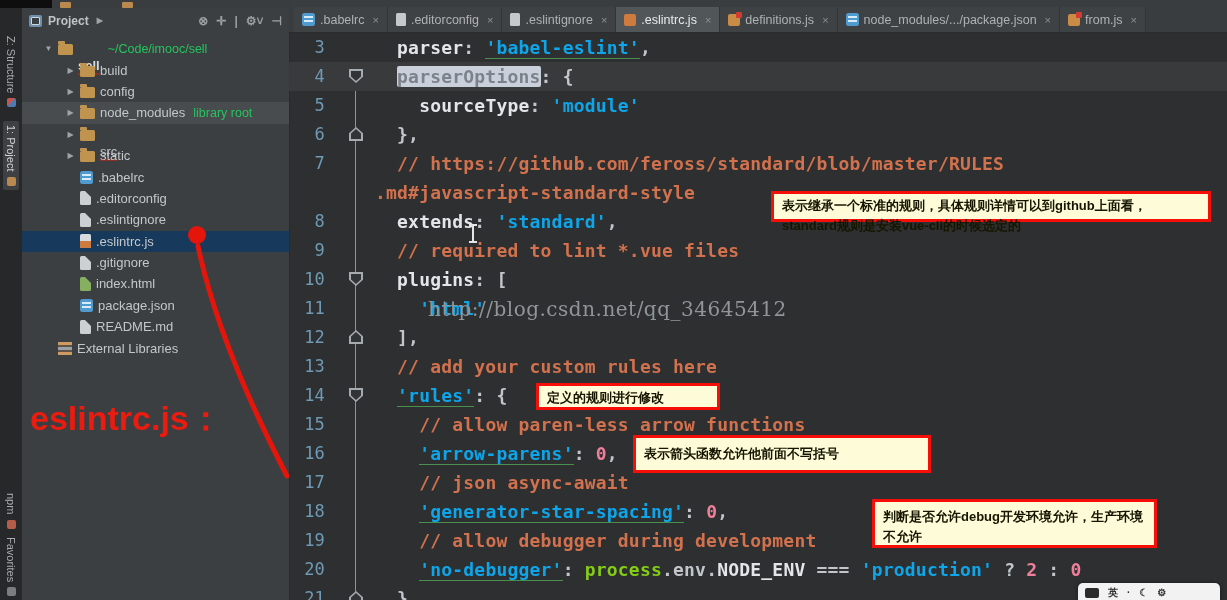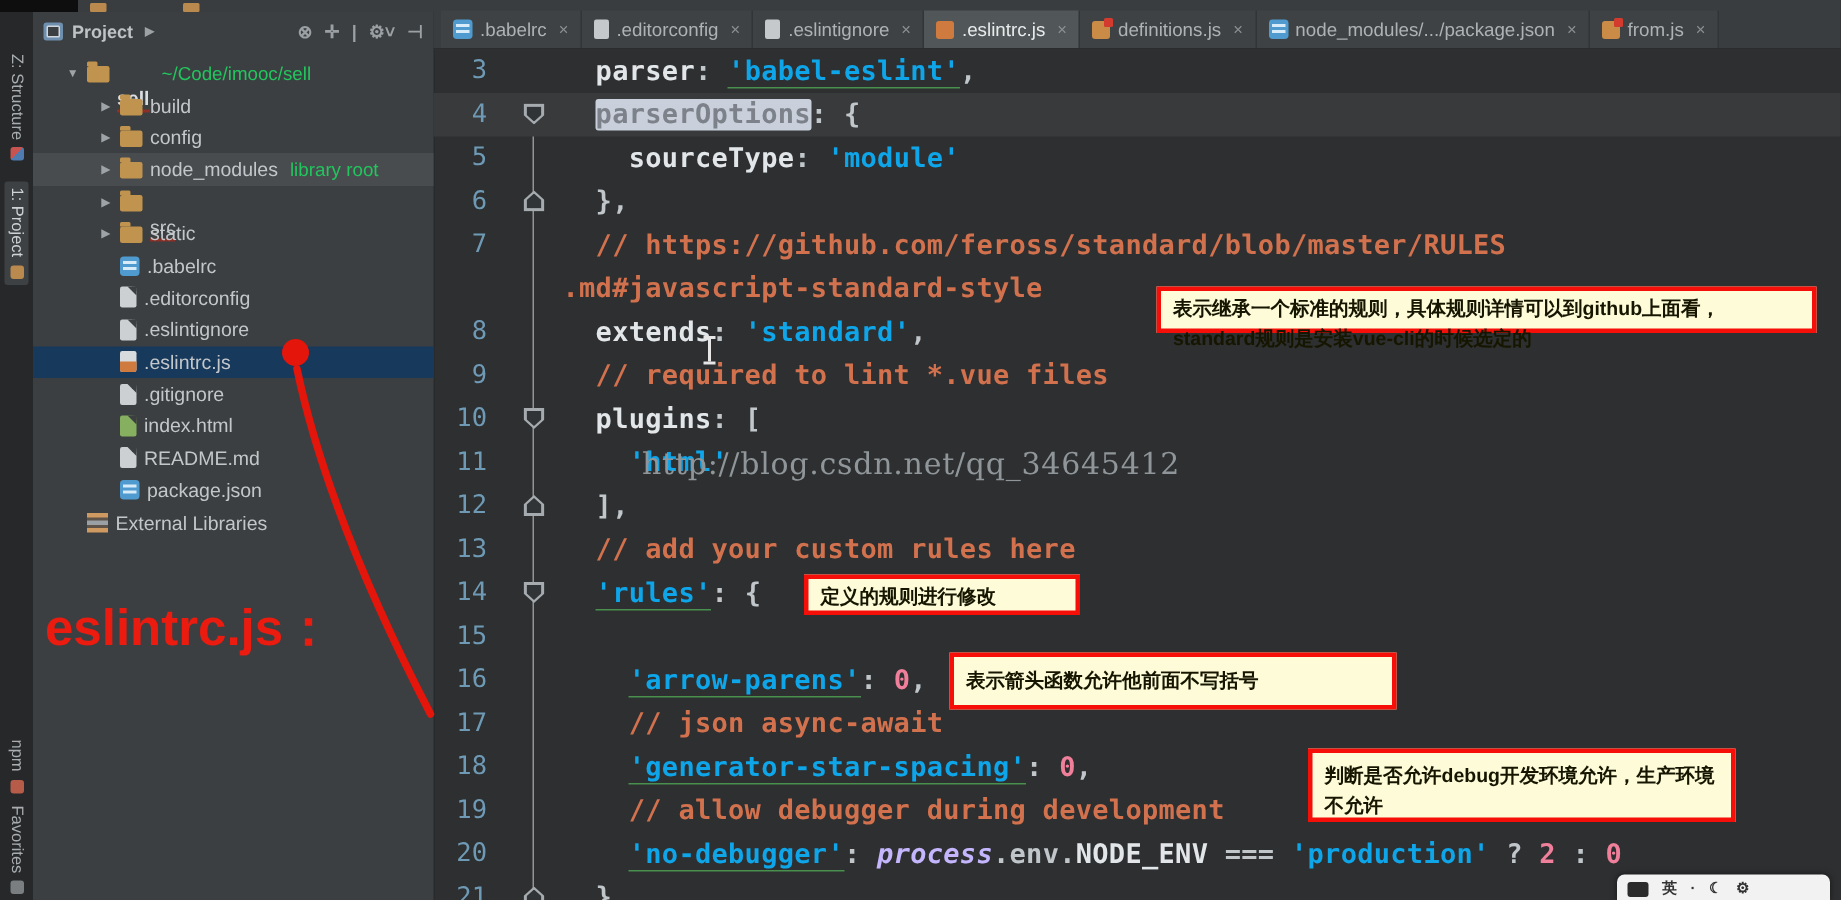--- a/index.html
+++ b/index.html
@@ -74,21 +74,21 @@
   .code-area{position:absolute;left:289px;top:33px;right:0;bottom:0;font-family:"DejaVu Sans Mono","Liberation Mono",monospace;font-size:18px;font-weight:bold;letter-spacing:0.2px;color:#c0c6ca;cursor:text;}
   .code-row{position:absolute;left:0;right:0;height:29px;line-height:29px;white-space:pre;}
   .code-row.caret{background:#383a3c;}
   .ln{position:absolute;left:0;width:36px;padding-right:12px;text-align:right;color:#6f9ab5;font-weight:normal;font-size:17px;}
   .code-text{position:absolute;left:86px;}
   .seg.prop{color:#e2e6e9;}
   .seg.str{color:#0ea5e9;}
   .seg.u{border-bottom:1.5px solid #49904f;}
   .seg.com{color:#d2714d;}
   .seg.num{color:#ef7f9a;}
-  .seg.kw{color:#c4b5fd;font-style:italic;}
+  .seg.kw{color:#84cc16;}
   .seg.sel{background:#c9d0dc;color:#7d828a;border-radius:2px;}
   .fold-line{position:absolute;left:66px;top:43px;width:1px;height:523px;background:#90959a;}
   .fold-marker{position:absolute;left:60px;top:7px;width:14px;height:14px;}
   .fold-marker i{position:absolute;inset:0;background:#a6abaf;}
   .fold-marker b{position:absolute;inset:2px;background:#313436;}
   .fold-marker.open i,.fold-marker.open b{clip-path:polygon(0 0,100% 0,100% 55%,50% 100%,0 55%);}
   .fold-marker.close i,.fold-marker.close b{clip-path:polygon(50% 0,100% 45%,100% 100%,0 100%,0 45%);}
 
   .watermark{position:absolute;left:139px;top:264px;font-family:"DejaVu Serif",serif;font-size:20px;font-weight:normal;letter-spacing:0.5px;color:#8f9598;}
   .ibeam{position:absolute;left:183px;top:193px;width:2px;height:15px;background:#e6e6e6;}
@@ -213,27 +213,27 @@
           <span class="ic ic-file"></span>
           <span class="tree-label">.gitignore</span>
         </div>
         <div class="tree-row" style="padding-left: 39px;">
           <span class="expander"></span>
           <span class="ic ic-html"></span>
           <span class="tree-label">index.html</span>
         </div>
         <div class="tree-row" style="padding-left: 39px;">
           <span class="expander"></span>
+          <span class="ic ic-json"></span>
+          <span class="tree-label">package.json</span>
+        </div>
+        <div class="tree-row" style="padding-left: 39px;">
+          <span class="expander"></span>
           <span class="ic ic-file"></span>
           <span class="tree-label">README.md</span>
-        </div>
-        <div class="tree-row" style="padding-left: 39px;">
-          <span class="expander"></span>
-          <span class="ic ic-json"></span>
-          <span class="tree-label">package.json</span>
         </div>
         <div class="tree-row" style="padding-left: 17px;">
           <span class="expander"></span>
           <span class="ic ic-lib"></span>
           <span class="tree-label">External Libraries</span>
         </div>
       </div>
   </div>
 
   <div class="tab-bar">
@@ -283,21 +283,21 @@
         <div class="code-row" style="top: 87px;"><span class="ln">6</span><span class="fold-marker close"><i></i><b></b></span><span class="code-text"><span class="seg plain">  },</span></span></div>
         <div class="code-row" style="top: 116px;"><span class="ln">7</span><span class="code-text"><span class="seg plain">  </span><span class="seg com">// https://github.com/feross/standard/blob/master/RULES</span></span></div>
         <div class="code-row" style="top: 145px;"><span class="ln"></span><span class="code-text"><span class="seg com">.md#javascript-standard-style</span></span></div>
         <div class="code-row" style="top: 174px;"><span class="ln">8</span><span class="code-text"><span class="seg plain">  </span><span class="seg prop">extends</span><span class="seg plain">: </span><span class="seg str">'standard'</span><span class="seg plain">,</span></span></div>
         <div class="code-row" style="top: 203px;"><span class="ln">9</span><span class="code-text"><span class="seg plain">  </span><span class="seg com">// required to lint *.vue files</span></span></div>
         <div class="code-row" style="top: 232px;"><span class="ln">10</span><span class="fold-marker open"><i></i><b></b></span><span class="code-text"><span class="seg plain">  </span><span class="seg prop">plugins</span><span class="seg plain">: [</span></span></div>
         <div class="code-row" style="top: 261px;"><span class="ln">11</span><span class="code-text"><span class="seg plain">    </span><span class="seg str">'html'</span></span></div>
         <div class="code-row" style="top: 290px;"><span class="ln">12</span><span class="fold-marker close"><i></i><b></b></span><span class="code-text"><span class="seg plain">  ],</span></span></div>
         <div class="code-row" style="top: 319px;"><span class="ln">13</span><span class="code-text"><span class="seg plain">  </span><span class="seg com">// add your custom rules here</span></span></div>
         <div class="code-row" style="top: 348px;"><span class="ln">14</span><span class="fold-marker open"><i></i><b></b></span><span class="code-text"><span class="seg plain">  </span><span class="seg str u">'rules'</span><span class="seg plain">: {</span></span></div>
-        <div class="code-row" style="top: 377px;"><span class="ln">15</span><span class="code-text"><span class="seg plain">    </span></span></div>
+        <div class="code-row" style="top: 377px;"><span class="ln">15</span><span class="code-text"><span class="seg plain">    </span><span class="seg com">// allow paren-less arrow functions</span></span></div>
         <div class="code-row" style="top: 406px;"><span class="ln">16</span><span class="code-text"><span class="seg plain">    </span><span class="seg str u">'arrow-parens'</span><span class="seg plain">: </span><span class="seg num">0</span><span class="seg plain">,</span></span></div>
         <div class="code-row" style="top: 435px;"><span class="ln">17</span><span class="code-text"><span class="seg plain">    </span><span class="seg com">// json async-await</span></span></div>
         <div class="code-row" style="top: 464px;"><span class="ln">18</span><span class="code-text"><span class="seg plain">    </span><span class="seg str u">'generator-star-spacing'</span><span class="seg plain">: </span><span class="seg num">0</span><span class="seg plain">,</span></span></div>
         <div class="code-row" style="top: 493px;"><span class="ln">19</span><span class="code-text"><span class="seg plain">    </span><span class="seg com">// allow debugger during development</span></span></div>
         <div class="code-row" style="top: 522px;"><span class="ln">20</span><span class="code-text"><span class="seg plain">    </span><span class="seg str u">'no-debugger'</span><span class="seg plain">: </span><span class="seg kw">process</span><span class="seg plain">.env.</span><span class="seg prop">NODE_ENV</span><span class="seg plain"> === </span><span class="seg str">'production'</span><span class="seg plain"> ? </span><span class="seg num">2</span><span class="seg plain"> : </span><span class="seg num">0</span></span></div>
         <div class="code-row" style="top: 551px;"><span class="ln">21</span><span class="fold-marker close"><i></i><b></b></span><span class="code-text"><span class="seg plain">  }</span></span></div>
       </div>
     <div class="watermark">http://blog.csdn.net/qq_34645412</div>
     <div class="ibeam"></div>
   </div>

